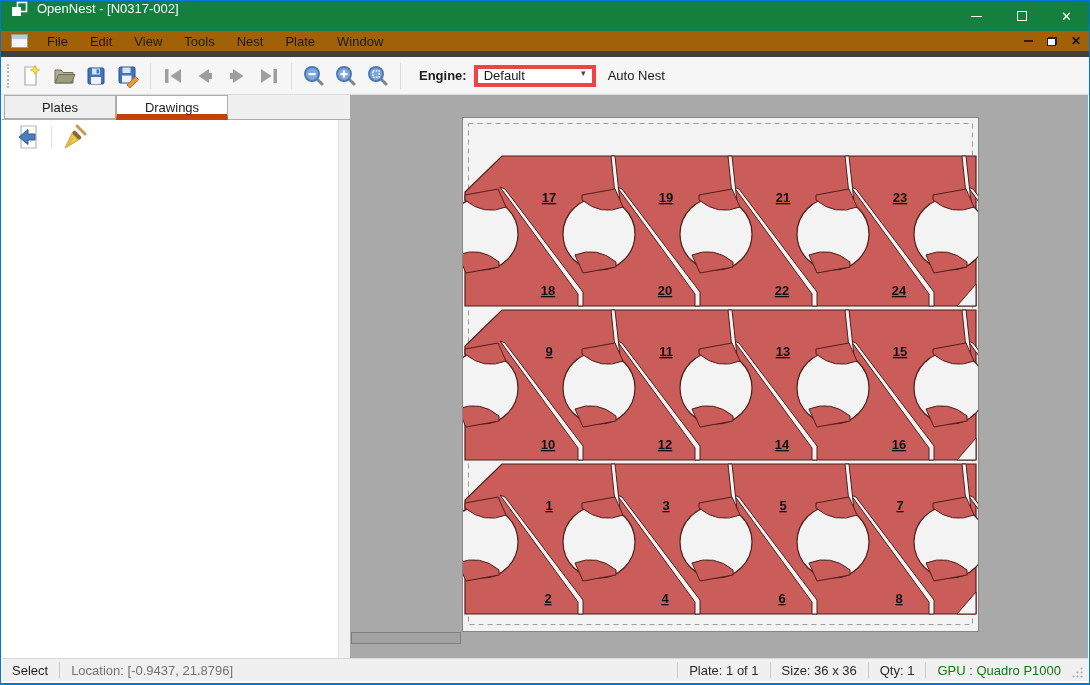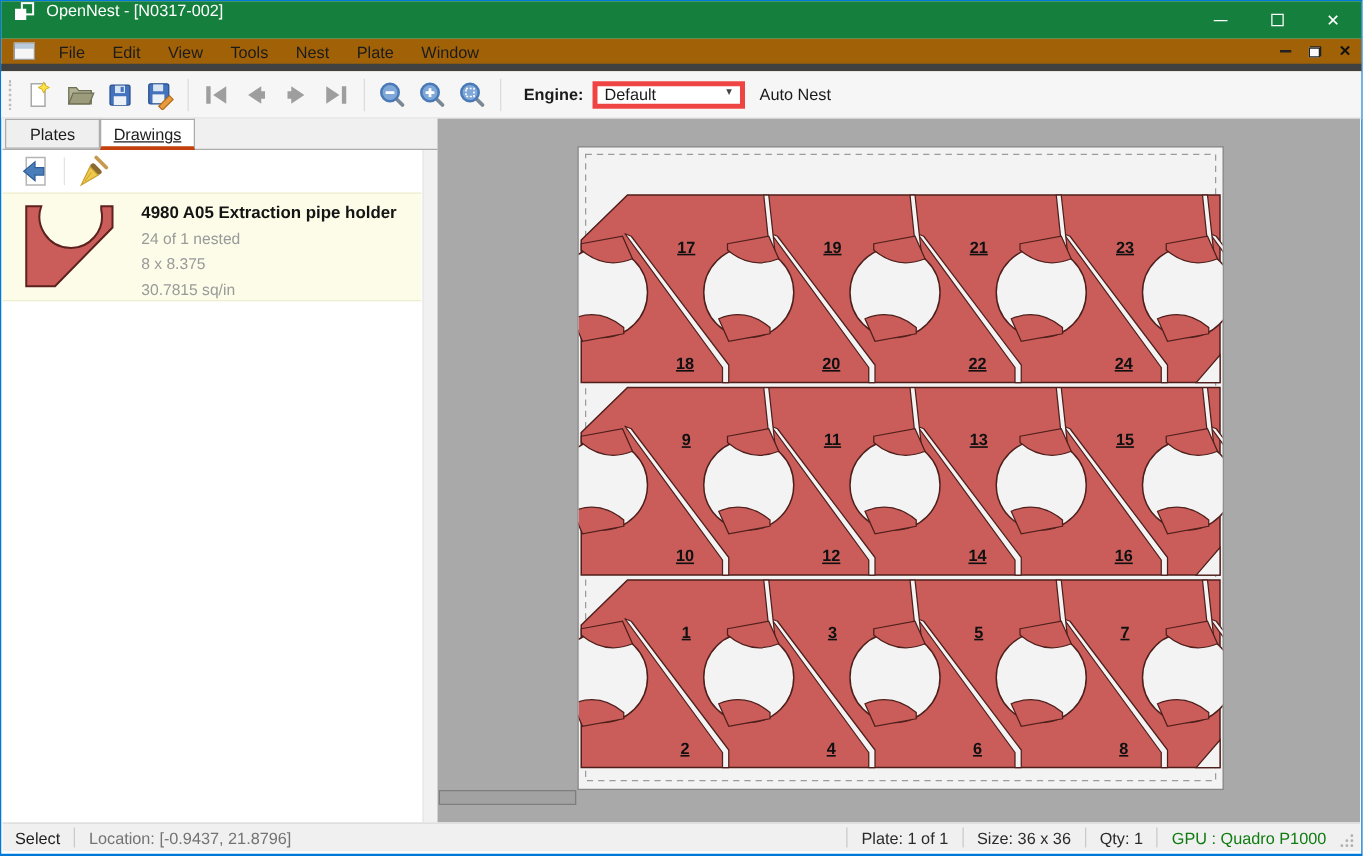--- a/index.html
+++ b/index.html
@@ -44,23 +44,23 @@
     display:flex; align-items:flex-end; }
   .combo .value { font-size:13px; color:#1A1A1A; padding-left:6px; flex:1; }
   .combo .arrow { width:17px; height:20px; display:flex; align-items:center; justify-content:center;
     font-size:9px; color:#444; }
   .autonest { font-size:13px; color:#1A1A1A; margin-left:12px; }
 
   
   .bodyarea { position:absolute; left:1px; right:1px; top:94px; bottom:25px; }
   .sidebar { position:absolute; left:0; top:0; bottom:0; width:348px; background:#fff; }
   .tabs { position:relative; height:25px; background:#F0F0F0; border-bottom:1px solid #ACACAC; display:flex; }
-  .tab { width:76px; text-align:center; font-size:13px; color:#1C1C1C; line-height:23px;
+  .tab { width:112px; text-align:center; font-size:13px; color:#1C1C1C; line-height:23px;
     border:1px solid #ACACAC; background:#EFEFEF; margin-left:2px; }
-  .tab.active { background:#fff; border-bottom:3px solid #c2410c; margin-bottom:-1px; z-index:2; margin-left:0;text-decoration:underline; }
+  .tab.active { background:#fff; border-bottom:6px solid #c2410c; margin-bottom:-1px; z-index:2; margin-left:0; }
   .panel-toolbar { height:33px; display:flex; align-items:center; padding-left:10px; background:#fff; }
   .pt-btn { width:32px; height:28px; display:flex; align-items:center; justify-content:center; }
   .pt-sep { width:1px; height:22px; background:#E3E3E3; margin:0 7px; }
   .drawing-item { position:absolute; left:0; top:59px; right:13px; height:87px; background:#FCFCE8;
     border-top:1px solid #EDEDD2; border-bottom:1px solid #EDEDD2; display:flex; }
   .thumb { margin:7px 4px 0 15px; width:82px; height:72px; flex:0 0 auto; }
   .item-text { margin-left:10px; padding-top:7px; }
   .item-title { font-size:13.5px; font-weight:bold; color:#141414; }
   .item-line { font-size:12.5px; color:#9A9A9A; margin-top:6.5px; }
   .side-gutter { position:absolute; top:25px; bottom:0; right:0; width:12px; background:#F1F1F1;
@@ -236,31 +236,20 @@
         <div class="pt-btn">
           <svg width="26" height="26" viewBox="0 0 26 26">
             <line x1="15" y1="2" x2="23" y2="10" stroke="#C89A50" stroke-width="3" stroke-linecap="round"></line>
             <line x1="12.5" y1="9" x2="17" y2="13.5" stroke="#8A6A30" stroke-width="4.5" stroke-linecap="round"></line>
             <path d="M3,24 L10,9.5 L16.5,16 Z" fill="#EFC94C" stroke="#C8A22E" stroke-width="1"></path>
             <line x1="6" y1="21" x2="11" y2="14" stroke="#C8A22E" stroke-width="0.8"></line>
           </svg>
         </div>
       </div>
 
-      <div class="drawing-item">
-        <svg class="thumb" viewBox="0 0 82 72">
-          <path d="M4,3 L16,3 A25,25 0 1,0 64,6 L64,3 L73,3 L73,20 L27,67 L4,67 Z" fill="#CA5D5A" stroke="#5C221E" stroke-width="1.6"></path>
-        </svg>
-        <div class="item-text">
-          <div class="item-title">4980 A05 Extraction pipe holder</div>
-          <div class="item-line">24 of 1 nested</div>
-          <div class="item-line">8 x 8.375</div>
-          <div class="item-line">30.7815 sq/in</div>
-        </div>
-      </div>
       <div class="side-gutter"></div>
     </div>
 
     <div class="canvas">
       <div class="plate">
         <svg id="nest-svg" width="515" height="513" viewBox="0 0 515 513">
             <rect x="5.5" y="5.5" width="504" height="501" fill="none" stroke="#9B9B9B" stroke-width="1" stroke-dasharray="5,4"></rect>
             <path d="M39,38 L513,38 L513,188 L2,188 L2,74 Z" fill="#CA5D5A" stroke="#4F1F1B" stroke-width="1.2"></path>
             <path d="M513,188 L494,188 L513,166 Z" fill="#F3F3F3" stroke="#4F1F1B" stroke-width="1"></path>
             <circle cx="19" cy="116" r="36" fill="#F3F3F3" stroke="#4F1F1B" stroke-width="1.2"></circle>

